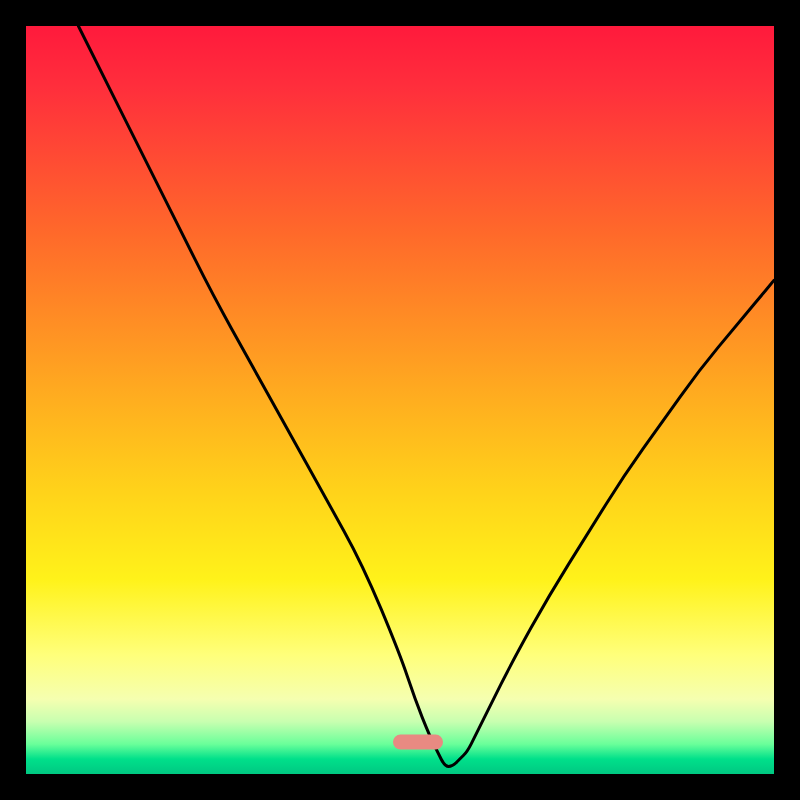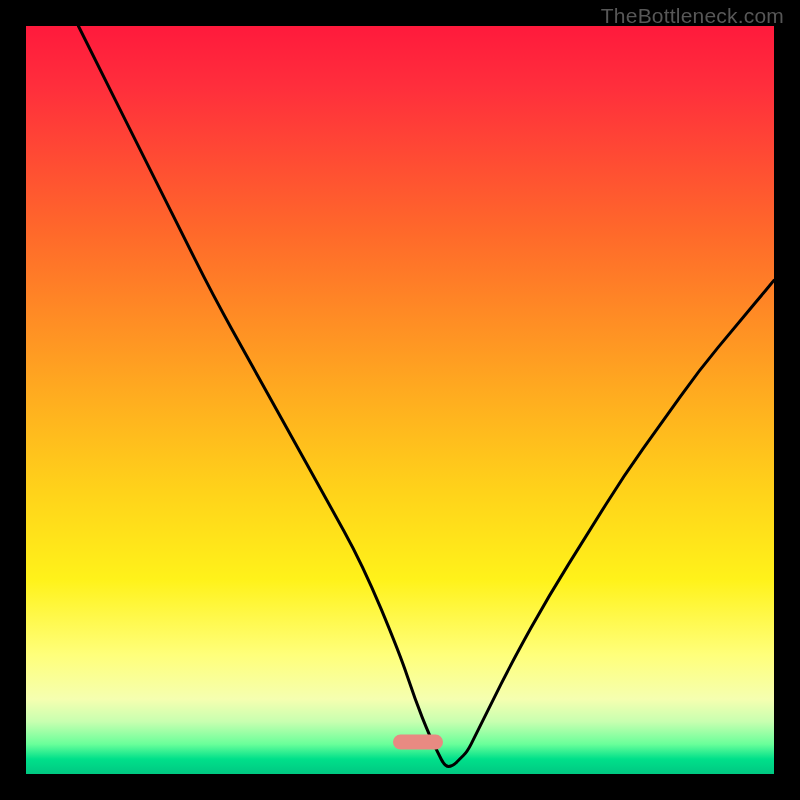--- a/index.html
+++ b/index.html
@@ -74,21 +74,20 @@
     border-radius: 8px;
     background: #e88a82;
     transform: translate(-50%, -50%);
   }
 </style>
 </head>
 <body>
 
 <div class="frame">
 
-  <div class="watermark">TheBottleneck.com</div>
 
   <div class="plot-area">
     <div class="gradient"></div>
 
     <svg class="curve" viewBox="0 0 748 748" preserveAspectRatio="none">
       <path id="curve-path" fill="none" stroke="#000" stroke-width="3" stroke-linecap="round" d="M 52.4 0.0 Q 74.8 44.9 93.5 82.3 Q 112.2 119.7 130.9 157.1 Q 149.6 194.5 168.3 231.9 Q 187.0 269.3 205.7 302.9 Q 224.4 336.6 243.1 370.3 Q 261.8 403.9 280.5 437.6 Q 299.2 471.2 317.9 504.9 Q 336.6 538.6 355.3 583.4 Q 374.0 628.3 381.5 650.8 Q 389.0 673.2 396.4 691.9 Q 403.9 710.6 407.7 718.1 Q 411.4 725.6 415.1 733.0 Q 418.9 740.5 422.6 740.5 Q 426.4 740.5 430.1 736.8 Q 433.8 733.0 437.6 729.3 Q 441.3 725.6 445.1 718.1 Q 448.8 710.6 456.3 695.6 Q 463.8 680.7 475.0 658.2 Q 486.2 635.8 504.9 602.1 Q 523.6 568.5 542.3 538.6 Q 561.0 508.6 579.7 478.7 Q 598.4 448.8 617.1 422.6 Q 635.8 396.4 654.5 370.3 Q 673.2 344.1 691.9 321.6 Q 710.6 299.2 729.3 276.8 T 748.0 254.3"></path>
     </svg>
 
     <div class="bottleneck-pill" style="left: 392px; top: 716px; width: 50px; height: 15px;"></div>
   </div>

